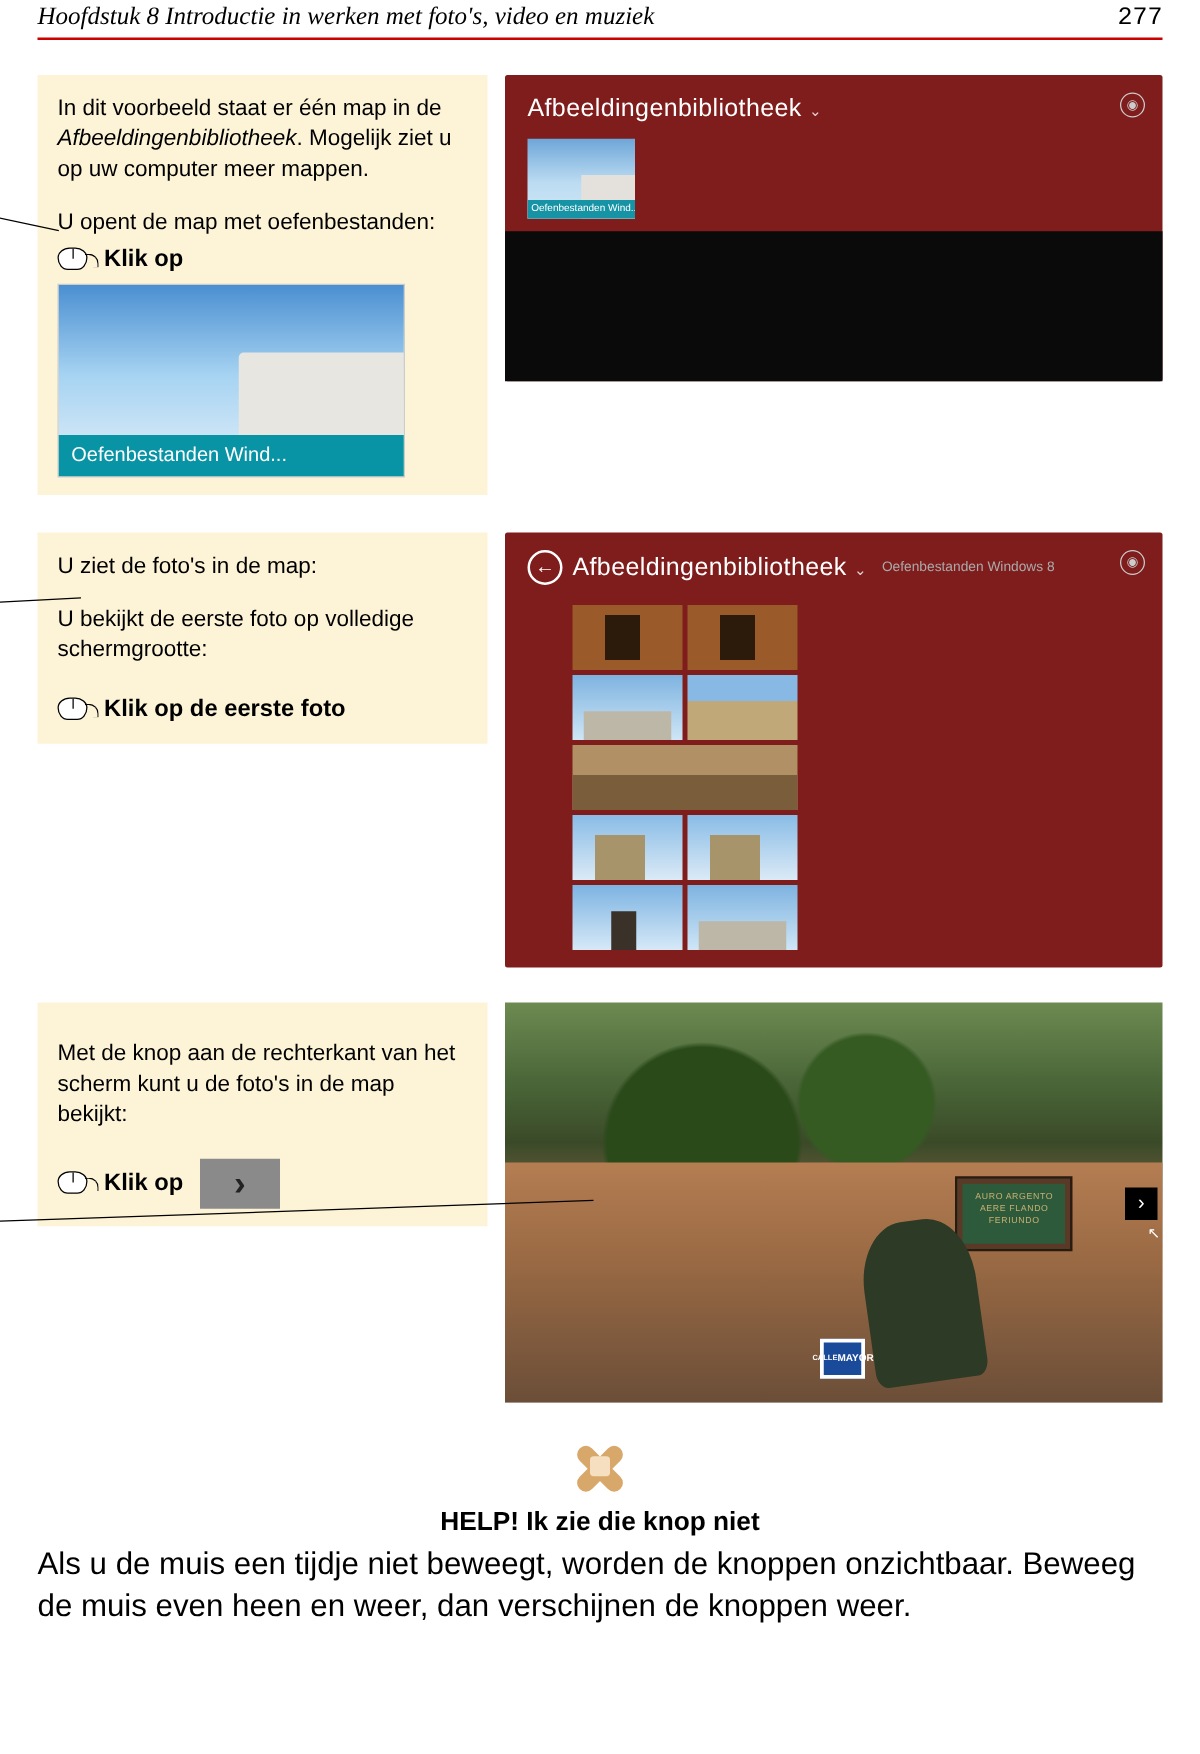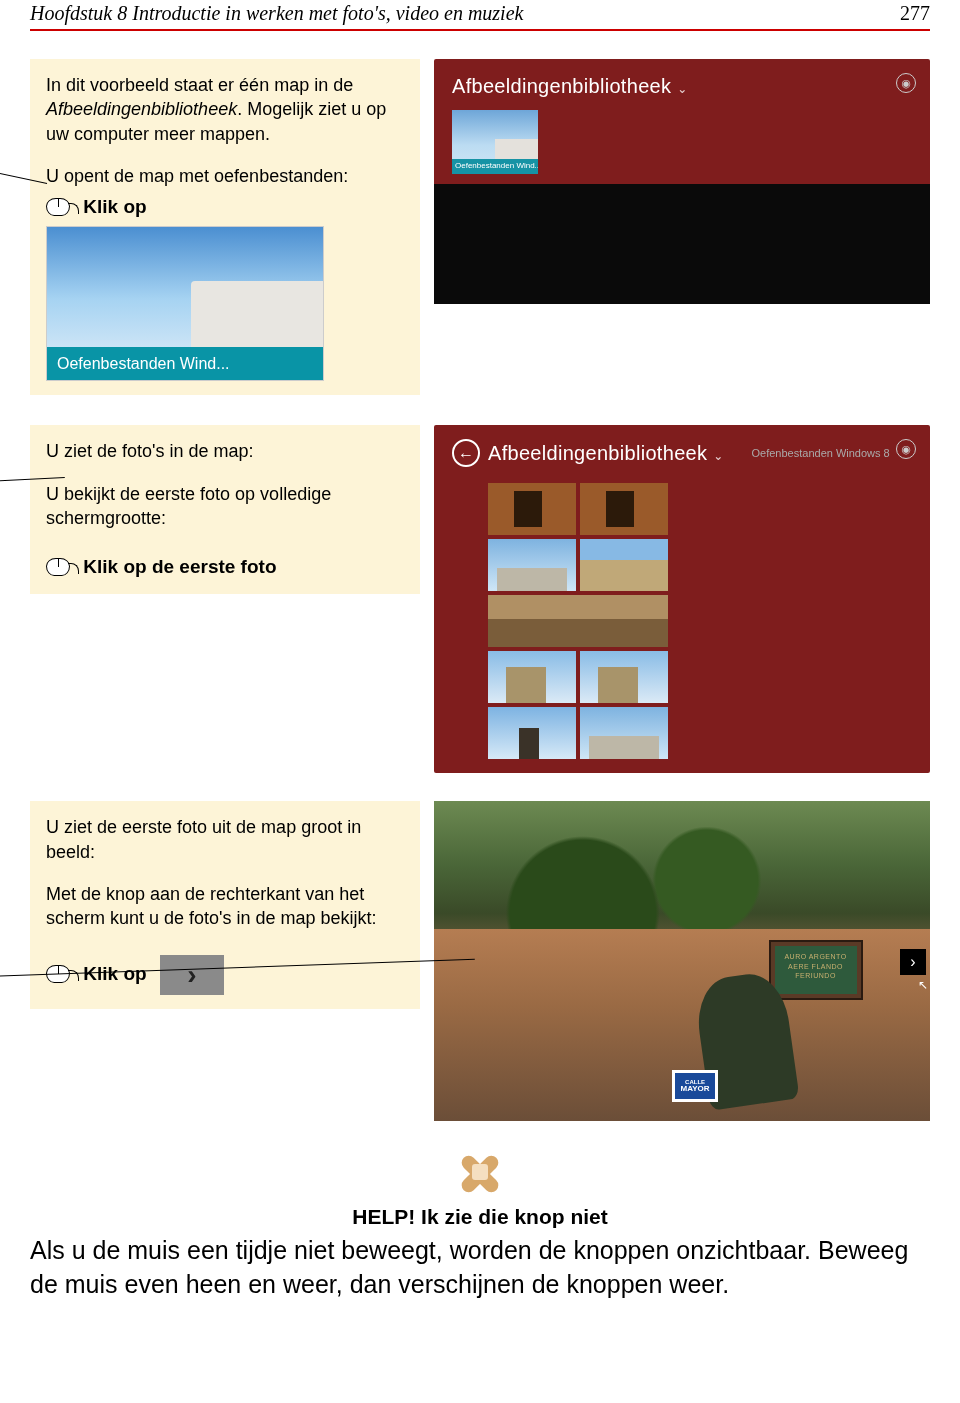--- a/index.html
+++ b/index.html
@@ -17,37 +17,37 @@
     display: flex;
     justify-content: space-between;
     align-items: baseline;
     font-family: "Times New Roman", Times, serif;
     font-style: italic;
     font-size: 20px;
     border-bottom: 2px solid #c00;
     padding-bottom: 2px;
     margin-bottom: 28px;
   }
-  .pagenum { font-style: normal; }
+  .pagenum { font-style: normal; font-family: Liberation Mono, monospace; }
 
   .cream-box {
     background: #fdf4d7;
     padding: 14px 16px;
     margin: 0 0 8px 0;
   }
   .cream-box p { margin: 0 0 4px 0; }
   .cream-box .gap { height: 14px; }
 
   .two-col {
     display: flex;
     gap: 14px;
     align-items: flex-start;
     margin-bottom: 22px;
   }
-  .two-col .left { width: 390px; }
+  .two-col .left { width: 360px; }
   .two-col .right { flex: 1; }
 
   
   .mouse-icon {
     display: inline-block;
     width: 24px; height: 18px;
     border: 1.5px solid #000;
     border-radius: 12px 12px 10px 10px / 10px 10px 12px 12px;
     position: relative;
     vertical-align: -3px;
@@ -151,21 +151,21 @@
   .t-brick { background:#9a5a2a; }
   .t-brick::after{content:"";position:absolute;top:8px;left:30%;width:28px;height:36px;background:#2c1a0a;}
   .t-arena { background: linear-gradient(#87b9e4 0 40%, #c0a878 40% 100%); }
   .t-town { background:#b09064; }
   .t-town::after{content:"";position:absolute;bottom:0;left:0;right:0;height:55%;background:#7a5d3a;}
   .t-cath { background: linear-gradient(#89bce6, #dbeaf6); }
   .t-cath::after{content:"";position:absolute;bottom:0;left:20%;width:40px;height:70%;background:#a8946a;}
   .t-statue { background: linear-gradient(#7db3e2, #d6e9f7); }
   .t-statue::after{content:"";position:absolute;bottom:0;left:35%;width:20px;height:60%;background:#3a3228;}
 
-  .sub-title { font-size: 11px; color:#aaa; font-weight: 300; margin-left:20px;}
+  .sub-title { font-size: 11px; color:#aaa; font-weight: 300; margin-left:4px;}
 
   
   .photo-big {
     position: relative; width: 100%; height: 320px; overflow: hidden;
     background:
       radial-gradient(circle at 30% 35%, #2a4a1a 0 18%, transparent 19%),
       radial-gradient(circle at 55% 25%, #355a22 0 14%, transparent 15%),
       linear-gradient(180deg, #6d8a52 0%, #4a6638 20%, #3a4a28 35%, #8a6a4a 55%, #a07a56 70%, #6e5844 100%);
   }
   .photo-big .wall {
@@ -179,22 +179,22 @@
     color:#c8b070; font-size:7px; text-align:center; padding-top:6px; letter-spacing:.5px;
   }
   .photo-big .statue {
     position:absolute; right:28%; bottom:5%;
     width:90px; height:130px;
     background:#2d3a26; border-radius:40% 40% 10% 10%;
     transform: rotate(-8deg);
   }
   .photo-big .streetsign {
     position:absolute; left:48%; bottom:6%;
-    width:46px; height:32px; background:#1a4a9a; border:3px solid #fff;
-    color:#fff; font-size:8px; font-weight:bold; display:flex; flex-direction:column;
+    width:36px; height:32px; background:#1a4a9a; border:3px solid #fff;
+    color:#fff; font-size:8px; font-weight:bold; display:flex; flex-direction:row;
     align-items:center; justify-content:center; line-height:1.1;
   }
   .photo-big .streetsign .small{font-size:6px;}
   .photo-big .next-btn {
     position:absolute; right:4px; top:46%;
     width:26px; height:26px; background:#000;
     display:flex; align-items:center; justify-content:center;
     color:#fff; font-size:16px;
   }
   .photo-big .cursor {
@@ -321,21 +321,20 @@
           <div class="thumb t-sky"></div>
         </div>
       </div>
       <div class="leader" style="left:-275px; top:60px; width:310px; transform:rotate(-3deg);"></div>
     </div>
   </div>
 
   <div class="two-col section-wrap" style="margin-top:28px;">
     <div class="left">
       <div class="cream-box">
-        <p>U ziet de eerste foto uit de map groot in beeld:</p>
         <div class="gap"></div>
         <p>Met de knop aan de rechterkant van het scherm kunt u de foto's in de map bekijkt:</p>
         <div class="gap"></div>
         <div class="action-line">
           <span class="mouse-icon"></span>
           <span class="lbl">Klik op</span>
           <span class="chip-next"></span>
         </div>
       </div>
     </div>

